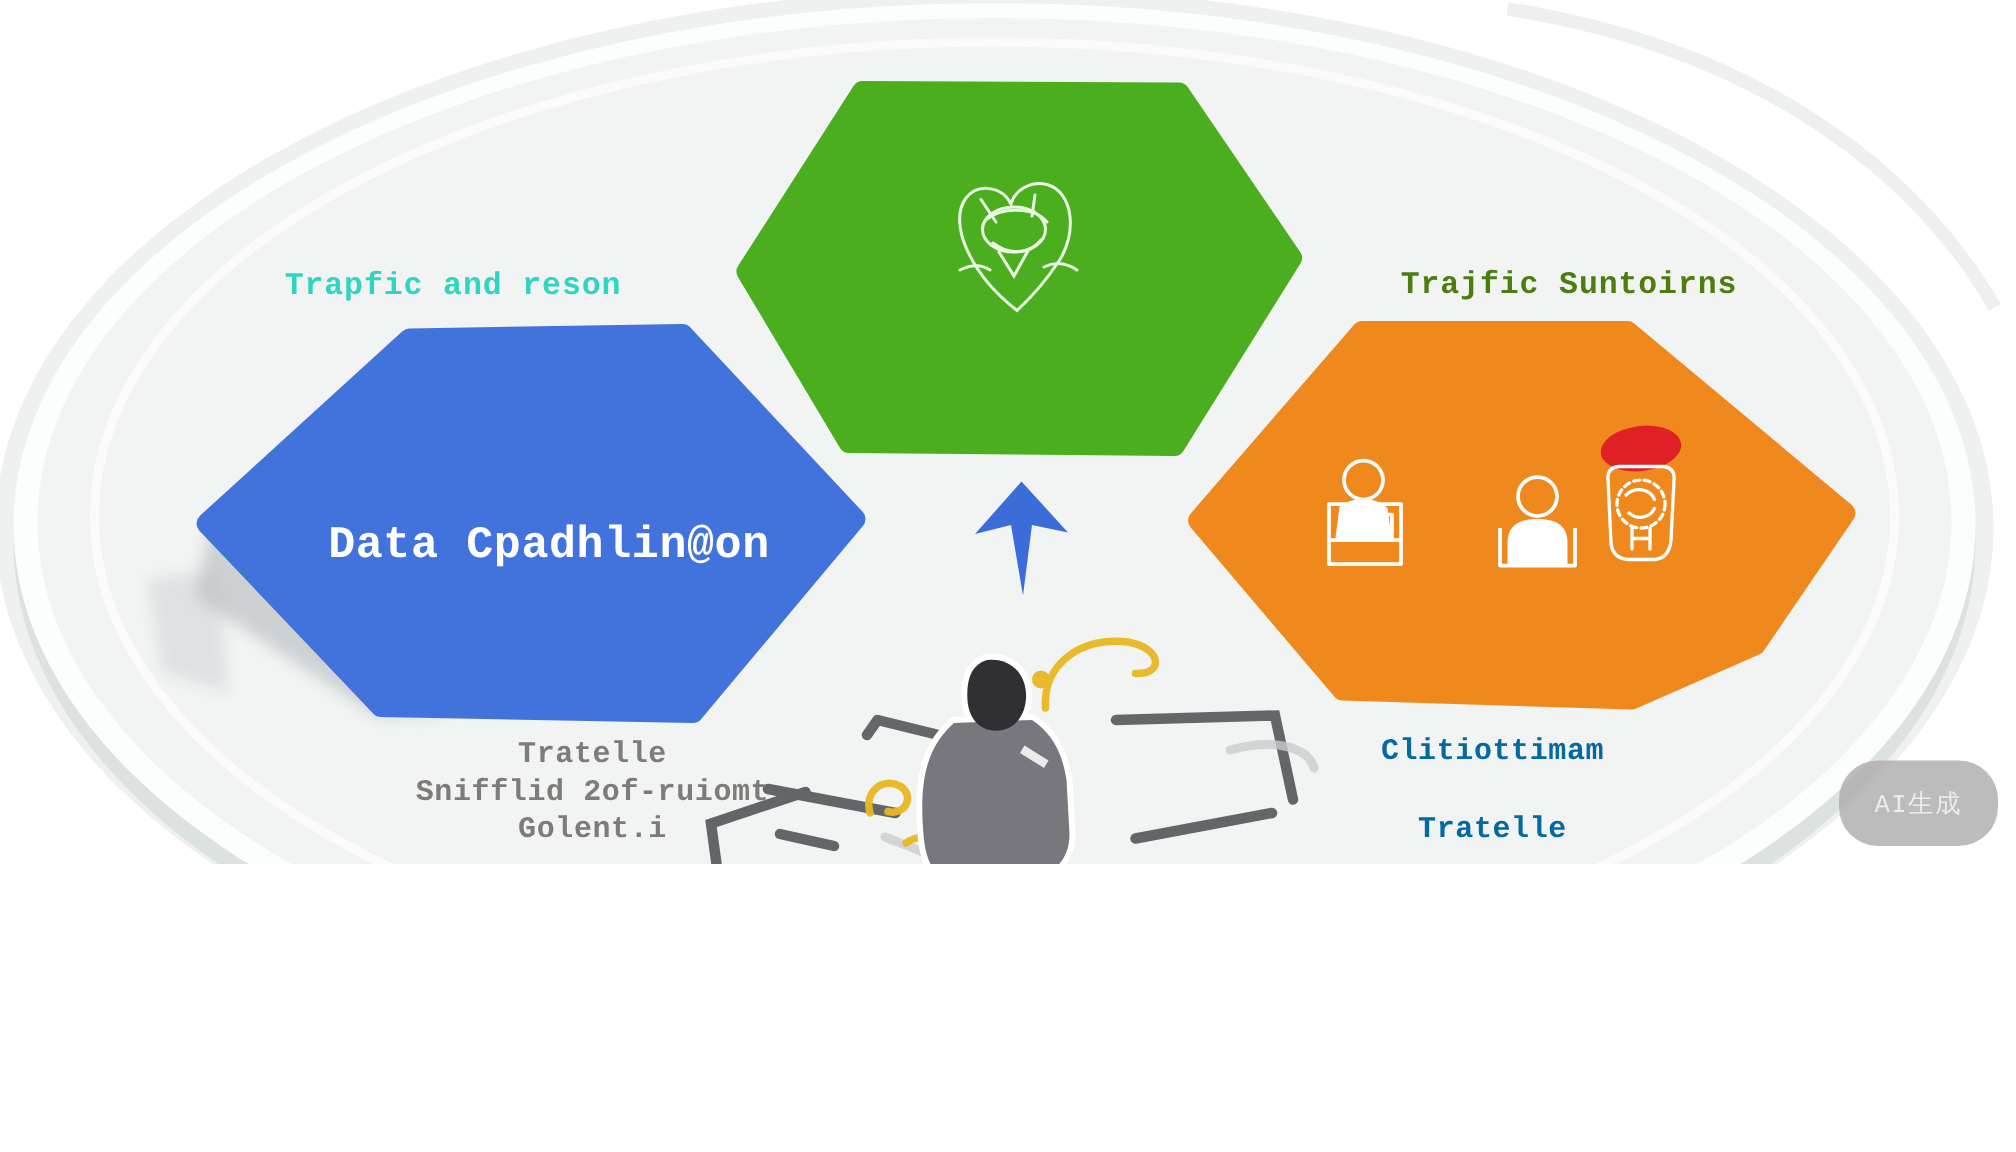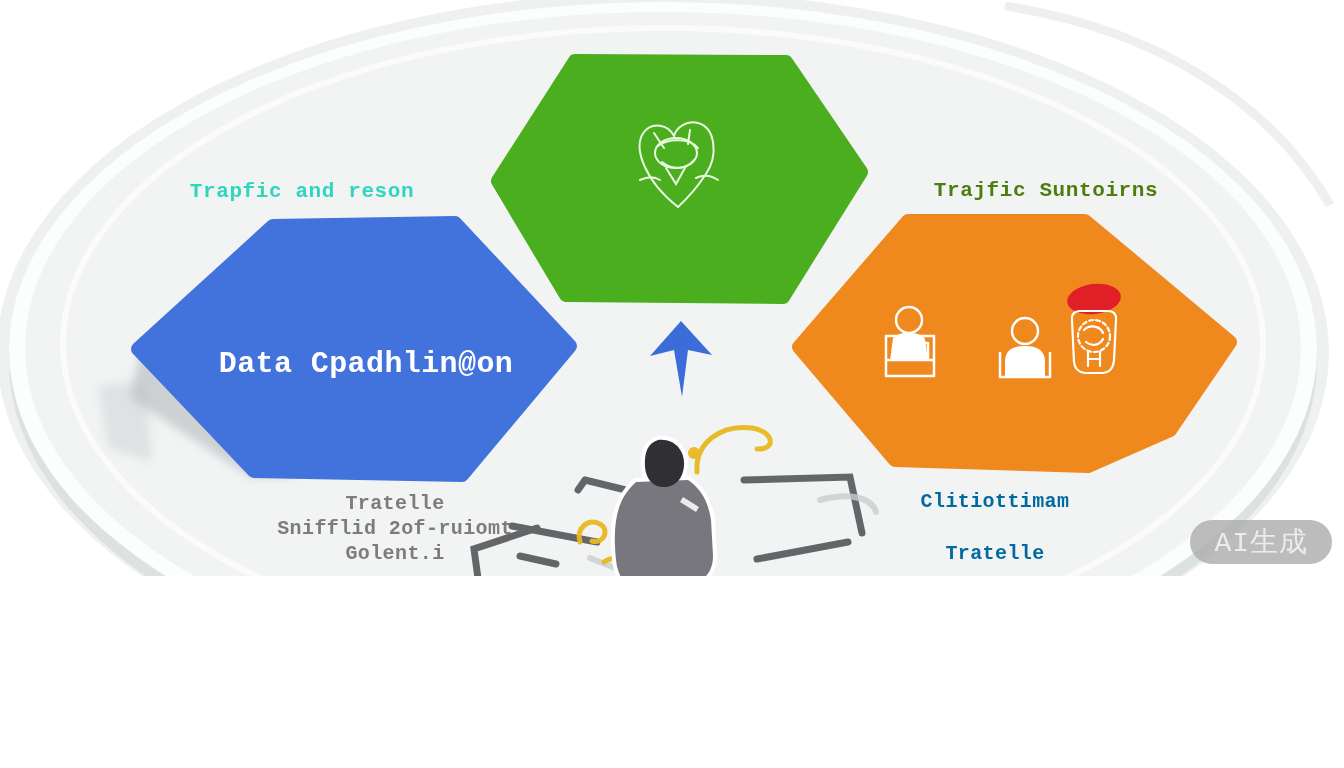--- a/index.html
+++ b/index.html
@@ -18,22 +18,22 @@
     font-size:30px;font-weight:700;letter-spacing:.4px;white-space:nowrap;color:#fff;
   }
   .caption-block{
     position:absolute;transform:translateX(-50%);
     text-align:center;font-size:20px;font-weight:700;letter-spacing:.4px;
     line-height:25px;white-space:nowrap;
   }
   .caption-block .gap{height:27px;}
   .watermark{
     position:absolute;right:12px;bottom:12px;
-    padding:3px 24px;border-radius:26px;
-    font-size:28px;letter-spacing:1px;
+    padding:17px 24px;border-radius:26px;
+    font-size:17px;letter-spacing:1px;
   }
 </style>
 </head>
 <body>
 
 <div class="stage">
 
   <svg class="scene" width="1344" height="768" viewBox="0 0 1344 768">
     <defs>
       <filter id="soft" x="-40%" y="-40%" width="180%" height="180%">

